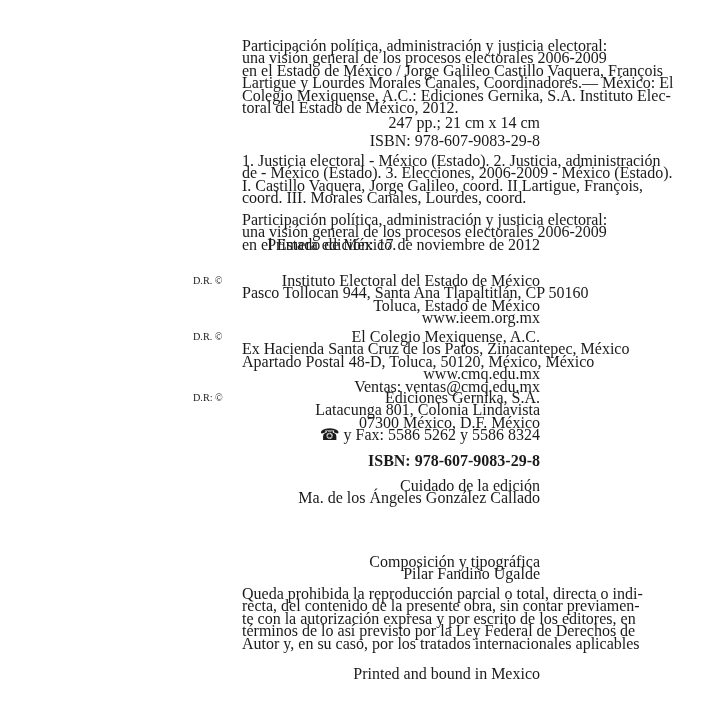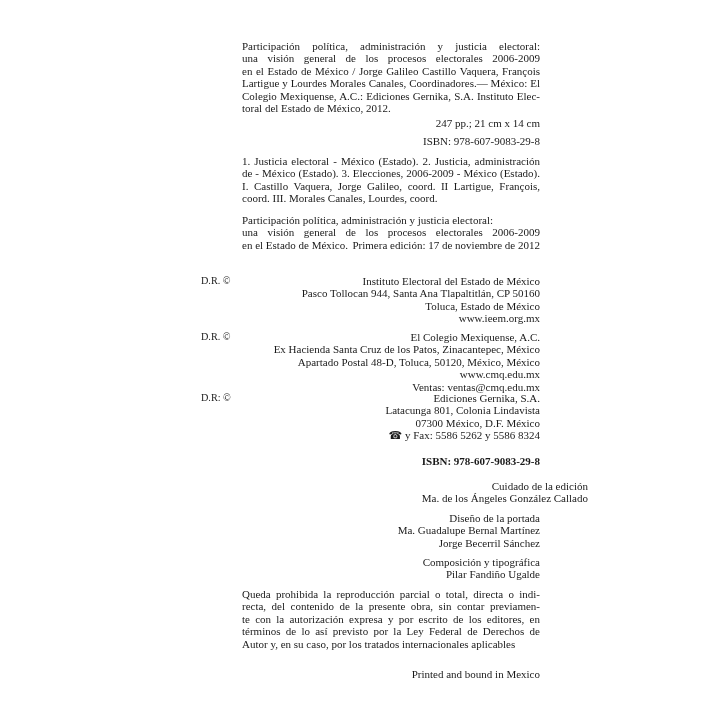--- a/index.html
+++ b/index.html
@@ -20,21 +20,21 @@
     inset: 0;
     background: #ffffff;
   }
   
   .col {
     position: absolute;
     left: 242px;
     width: 298px;
   }
   .blk {
-    font-size: 11px;
+    font-size: 16px;
     line-height: 12.4px;
     text-align: justify;
     text-justify: inter-word;
   }
   .blk.nojust { text-align: right; }
   .line { display: block; white-space: nowrap; }
   .justline {
     display: block;
     text-align: justify;
     text-align-last: justify;
@@ -44,21 +44,20 @@
   .it { }
 
   
   .dr-label {
     position: absolute;
     left: 193px;
     width: 48px;
     font-size: 10.2px;
     line-height: 12.4px;
     white-space: nowrap;
-    margin-left: 8px;
   }
 </style>
 </head>
 <body>
 
 <div class="page">
 
   <div class="col blk" style="top:40px;">
     <span class="justline">Participación política, administración y justicia electoral:</span>
     <span class="justline">una visión general de los procesos electorales 2006-2009</span>
@@ -115,30 +114,25 @@
     <span class="line">Ediciones Gernika, S.A.</span>
     <span class="line">Latacunga 801, Colonia Lindavista</span>
     <span class="line">07300 México, D.F. México</span>
     <span class="line">☎ y Fax: 5586 5262 y 5586 8324</span>
   </div>
 
   <div class="col blk nojust b" style="top:455px;">
     <span class="line">ISBN: 978-607-9083-29-8</span>
   </div>
 
-  <div class="col blk nojust" style="top:480px;margin-left:48px;">
+  <div class="col blk nojust" style="top:480px;">
     <span class="line">Cuidado de la edición</span>
     <span class="line">Ma. de los Ángeles González Callado</span>
   </div>
 
-  <div class="col blk nojust" style="top:512px;">
-    <span class="line">Diseño de la portada</span>
-    <span class="line">Ma. Guadalupe Bernal Martínez</span>
-    <span class="line">Jorge Becerril Sánchez</span>
-  </div>
 
   <div class="col blk nojust" style="top:556px;">
     <span class="line">Composición y tipográfica</span>
     <span class="line">Pilar Fandiño Ugalde</span>
   </div>
 
   <div class="col blk" style="top:588px;">
     <span class="justline">Queda prohibida la reproducción parcial o total, directa o indi-</span>
     <span class="justline">recta, del contenido de la presente obra, sin contar previamen-</span>
     <span class="justline">te con la autorización expresa y por escrito de los editores, en</span>

